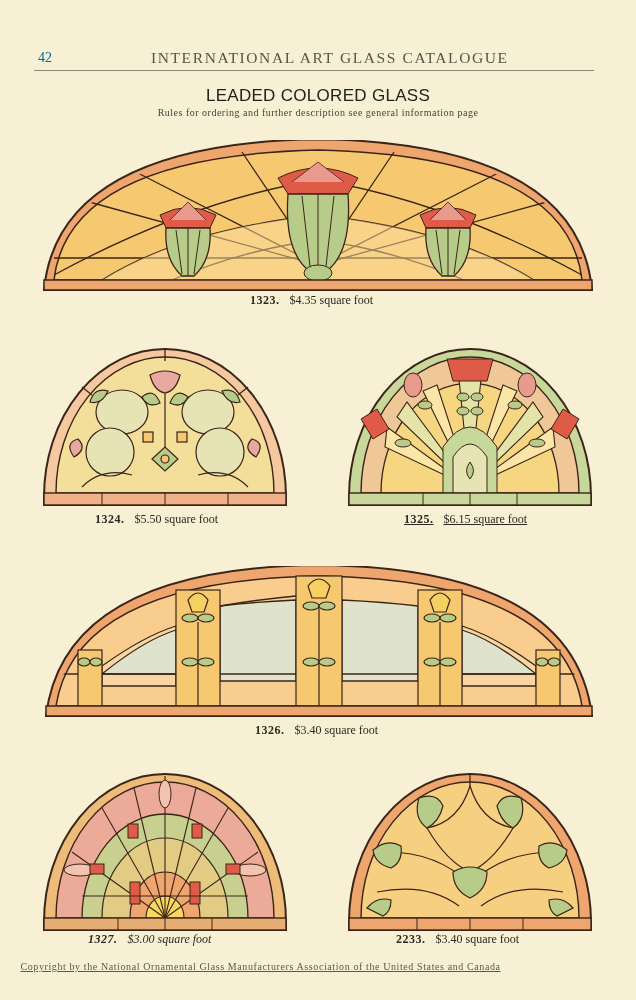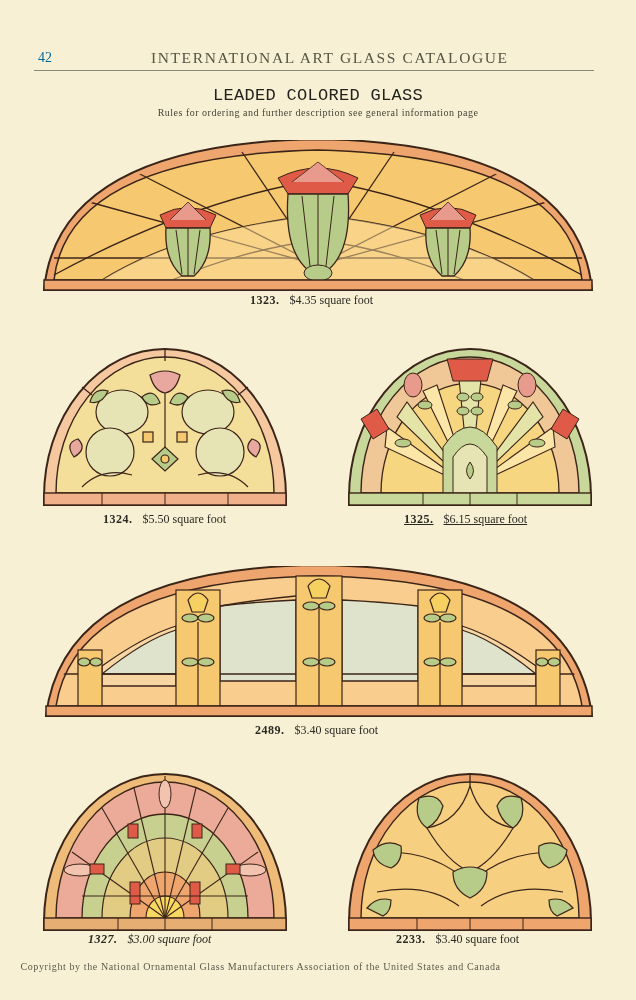--- a/index.html
+++ b/index.html
@@ -16,36 +16,36 @@
   }
   .page-number {
     position: absolute; left: 4px; top: 0px; font-size: 14px; color: #0369a1;
   }
   .running-title {
     position: absolute; left: 104px; top: -1px; font-size: 15.5px;
     letter-spacing: 1.6px; color: #555545; margin-left: 13px;
   }
   .title {
     position: absolute; left: 0; width: 636px; top: 86px; text-align: center;
-    font-family: Liberation Mono, monospace;
+    font-family: Liberation Sans, sans-serif;
     font-size: 17px; letter-spacing: 0.3px; color: #22221c;
   }
   .subtitle {
     position: absolute; left: 0; width: 636px; top: 107px; text-align: center;
     font-size: 10px; letter-spacing: 0.5px; color: #444438;
   }
   .window { position: absolute; }
   .window svg { display: block; }
   .caption {
     position: absolute; font-size: 12px; white-space: nowrap; color: #2a2a22;
   }
   .caption .num { font-weight: bold; margin-right: 10px; letter-spacing: 0.5px; }
   .footer {
     position: absolute; left: 0; width: 521px; top: 961px; text-align: center;
-    font-size: 10px; letter-spacing: 0.6px; color: #5a5a4c;
+    font-size: 10px; letter-spacing: 0.6px; color: #5a5a4c; text-decoration: underline;
   }
 </style>
 </head>
 <body>
 
 <div class="page-header">
   <span class="page-number">42</span>
   <span class="running-title">INTERNATIONAL ART GLASS CATALOGUE</span>
 </div>
 
@@ -134,21 +134,21 @@
       <rect x="135" y="85" width="10" height="10" fill="#f6c970"></rect>
       <path d="M40 140 Q 60 120 90 128" fill="none"></path>
       <path d="M206 140 Q 186 120 156 128" fill="none"></path>
     </g>
     <rect x="2" y="146" width="242" height="12" fill="#f0b08a" stroke="#3b2418" stroke-width="1.4"></rect>
     <line x1="60" y1="146" x2="60" y2="158" stroke="#3b2418"></line>
     <line x1="123" y1="146" x2="123" y2="158" stroke="#3b2418"></line>
     <line x1="186" y1="146" x2="186" y2="158" stroke="#3b2418"></line>
   </svg>
 </div>
-<div class="caption" style="left:103px; top:512px;">
+<div class="caption" style="left:95px; top:512px;">
   <span class="num">1324.</span><span>$5.50 square foot</span>
 </div>
 
 <div class="window" style="left:347px; top:347px;">
   <svg width="246" height="160" viewBox="0 0 246 160">
     <path d="M2 158 L 2 150 A 121 148 0 0 1 244 150 L 244 158 Z" fill="#c8d89a" stroke="#3b2418" stroke-width="2"></path>
     <path d="M14 146 A 109 136 0 0 1 232 146 Z" fill="#f0c898" stroke="#3b2418" stroke-width="1.4"></path>
     <path d="M34 146 A 89 110 0 0 1 212 146 Z" fill="#f6d680" stroke="#3b2418" stroke-width="1.3"></path>
     <g stroke="#3b2418" stroke-width="1.1" fill="#fbe6a8">
       <path d="M123 140 L 40 80 L 38 100 Z"></path>
@@ -232,21 +232,21 @@
         <ellipse cx="404" cy="96" rx="8" ry="4" fill="#b8cc8a"></ellipse>
       <ellipse cx="40" cy="96" rx="6" ry="4" fill="#b8cc8a"></ellipse>
         <ellipse cx="52" cy="96" rx="6" ry="4" fill="#b8cc8a"></ellipse>
       <ellipse cx="498" cy="96" rx="6" ry="4" fill="#b8cc8a"></ellipse>
         <ellipse cx="510" cy="96" rx="6" ry="4" fill="#b8cc8a"></ellipse>
     </g>
     <rect x="2" y="140" width="546" height="10" fill="#eea66e" stroke="#3b2418" stroke-width="1.5"></rect>
   </svg>
 </div>
 <div class="caption" style="left:255px; top:723px;">
-  <span class="num">2489.</span><span>$3.40 square foot</span>
+  <span class="num">1326.</span><span>$3.40 square foot</span>
 </div>
 
 <div class="window" style="left:42px; top:772px;">
   <svg width="246" height="160" viewBox="0 0 246 160">
     <path d="M2 158 L 2 150 A 121 148 0 0 1 244 150 L 244 158 Z" fill="#eebc78" stroke="#3b2418" stroke-width="2"></path>
     <path d="M14 146 A 109 136 0 0 1 232 146 Z" fill="#ebab98" stroke="#3b2418" stroke-width="1.4"></path>
     <path d="M40 146 A 83 104 0 0 1 206 146 Z" fill="#c8d090" stroke="#3b2418" stroke-width="1.3"></path>
     <path d="M60 146 A 63 80 0 0 1 186 146 Z" fill="#e2cc84" stroke="#3b2418" stroke-width="1.2"></path>
     <path d="M88 146 A 35 46 0 0 1 158 146 Z" fill="#eea66e" stroke="#3b2418" stroke-width="1.2"></path>
     <path d="M104 146 A 19 22 0 0 1 142 146 Z" fill="#f8d860" stroke="#3b2418" stroke-width="1.2"></path>

